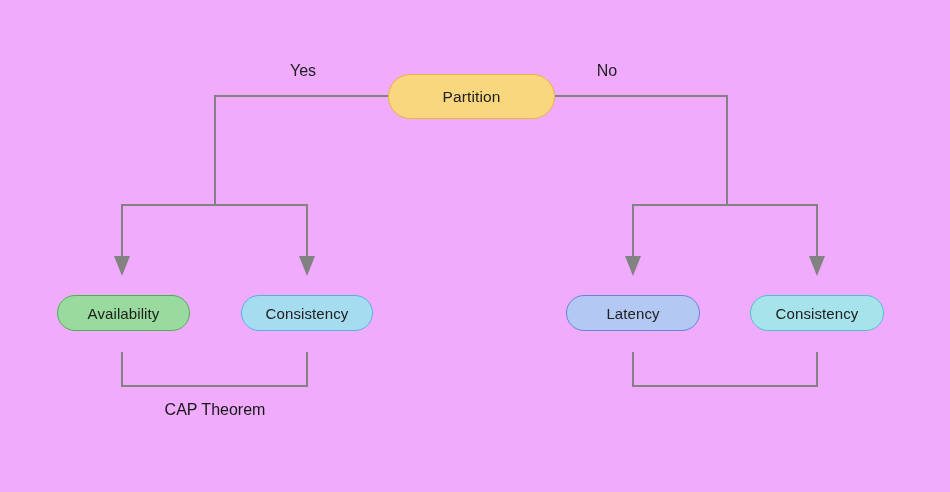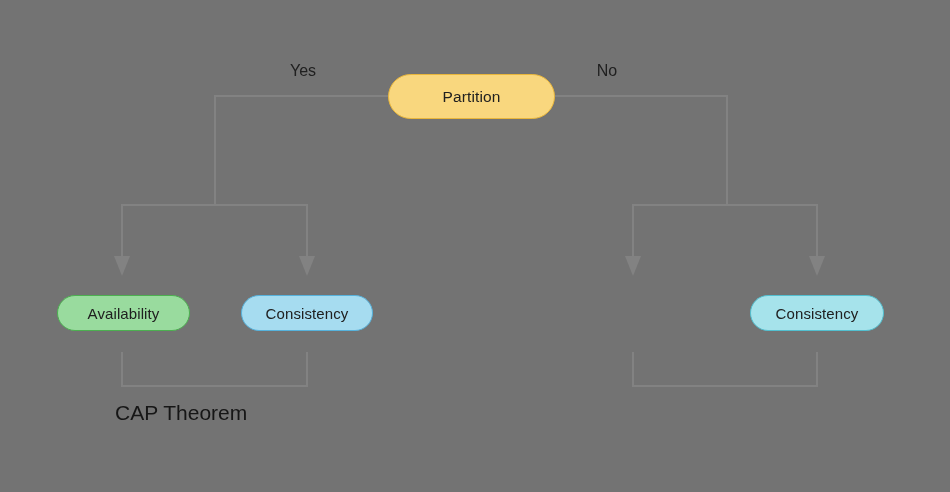--- a/index.html
+++ b/index.html
@@ -45,29 +45,30 @@
   }
   .bracket {
     position: absolute;
     box-sizing: border-box;
     border: 2px solid var(--line);
     border-top: none;
   }
   .caption {
     position: absolute;
     width: 200px;
-    font-size: 21px;
+    text-align: center;
+    font-size: 16px;
     color: #161616;
   }
   .caption.bold { font-weight: bold; }
 </style>
 </head>
 <body>
 
-<div class="diagram" style="--line: #828282; --text: #202020; background: #737373;">
+<div class="diagram" style="--line: #828282; --text: #202020; background: #f0abfc;">
 
   <div class="line h" style="left:214px; top:95px; width:175px;"></div>
   <div class="line v" style="left:214px; top:95px; height:111px;"></div>
   <div class="line h" style="left:121px; top:204px; width:187px;"></div>
   <div class="line v" style="left:121px; top:204px; height:53px;"></div>
   <div class="line v" style="left:306px; top:204px; height:53px;"></div>
   <div class="arrowhead" style="left:114px; top:256px;"></div>
   <div class="arrowhead" style="left:299px; top:256px;"></div>
 
   <div class="line h" style="left:555px; top:95px; width:173px;"></div>
@@ -80,20 +81,21 @@
 
   <div class="edge-label" style="left:268px; top:62px;">Yes</div>
   <div class="edge-label" style="left:572px; top:62px;">No</div>
 
   <div class="node" style="left: 57px; top: 295px; width: 133px; height: 36px; background-color: rgb(153, 219, 158); border-color: rgb(76, 175, 80);">Availability</div>
 
   <div class="node root" style="left: 388px; top: 74px; width: 167px; height: 45px; background-color: rgb(249, 215, 126); border-color: rgb(233, 182, 59);">Partition</div>
 
   <div class="node" style="left: 241px; top: 295px; width: 132px; height: 36px; background-color: rgb(166, 220, 240); border-color: rgb(86, 178, 220);">Consistency</div>
 
+  <div class="node" style="left: 566px; top: 295px; width: 134px; height: 36px; background-color: rgb(180, 200, 244); border-color: rgb(98, 134, 219);">Latency</div>
 
   <div class="node" style="left: 750px; top: 295px; width: 134px; height: 36px; background-color: rgb(166, 227, 235); border-color: rgb(82, 191, 207);">Consistency</div>
 
   <div class="bracket" style="left:121px; top:352px; width:187px; height:35px;"></div>
   <div class="bracket" style="left:632px; top:352px; width:186px; height:35px;"></div>
 
   <div class="caption" style="left:115px; top:401px;">CAP Theorem</div>
 
 </div>
 

